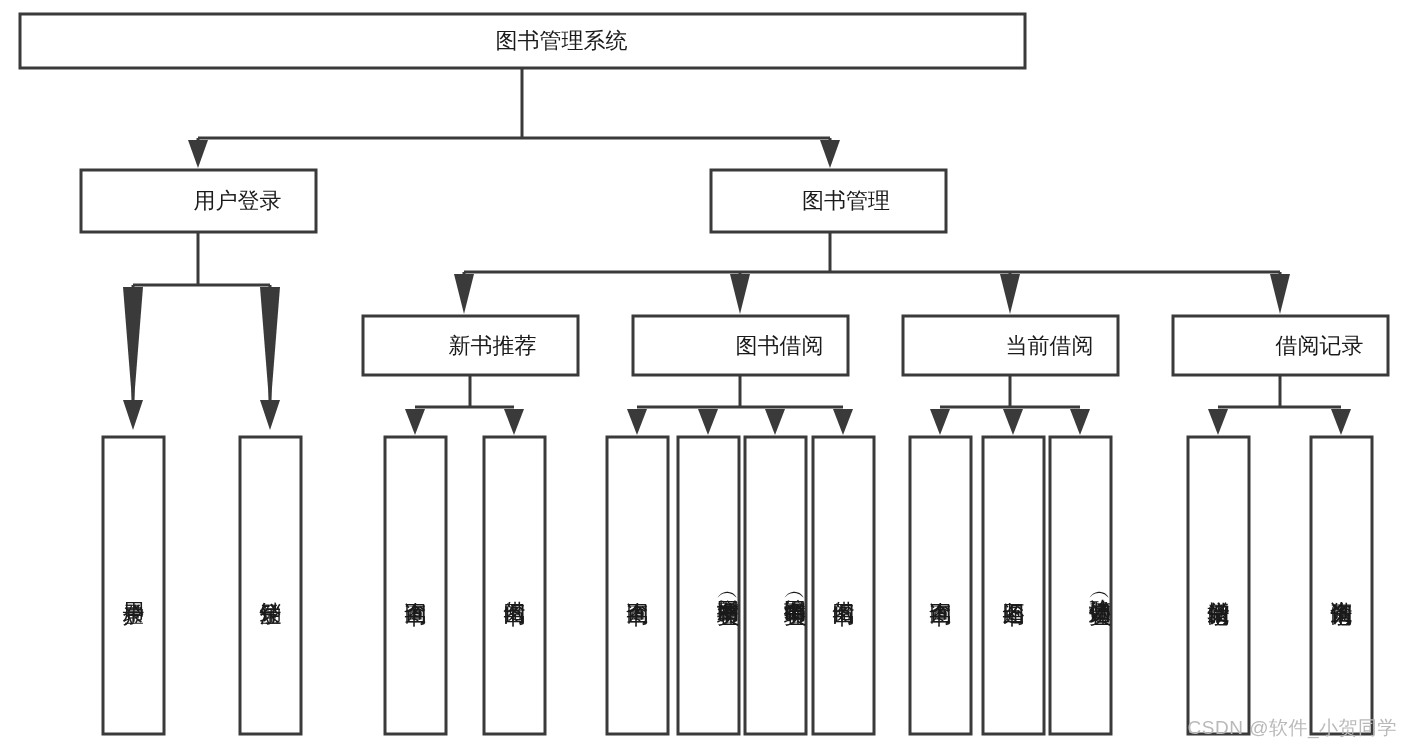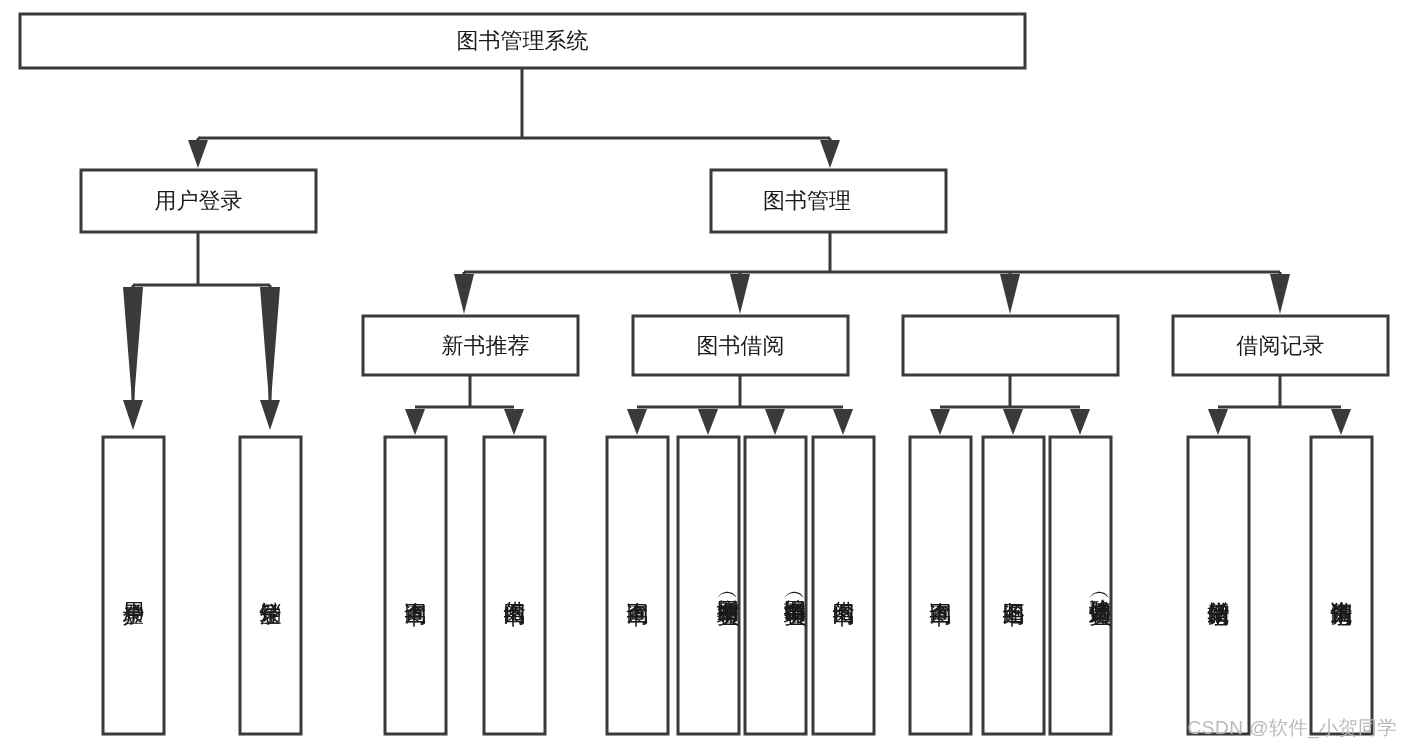--- a/index.html
+++ b/index.html
@@ -61,20 +61,21 @@
     position: absolute;
     font-family: "Liberation Sans", sans-serif;
     font-size: 22px;
     color: #1a1a1a;
     display: flex;
     align-items: center;
     justify-content: center;
     text-align: center;
     pointer-events: none;
     white-space: nowrap;
+    padding-left: 39px;
   }
   #watermark {
     position: absolute;
     right: 8px;
     bottom: 6px;
     font-family: "Liberation Sans", sans-serif;
     font-size: 19px;
     color: #b9b9b9;
     letter-spacing: 0.5px;
     white-space: nowrap;
@@ -174,22 +175,23 @@
     <rect class="node-rect" x="1050" y="437" width="61" height="297"></rect>
     <rect class="node-rect" x="1188" y="437" width="61" height="297"></rect>
     <rect class="node-rect" x="1311" y="437" width="61" height="297"></rect>
   </svg>
 
   <div class="htext" style="left:20px; top:14px; width:1005px; height:54px;">图书管理系统</div>
 
   <div class="htext" style="left:81px; top:170px; width:235px; height:62px;">用户登录</div>
   <div class="htext" style="left:711px; top:170px; width:192px; height:62px;">图书管理</div>
 
-  <div class="htext" style="left:378px; top:316px; width:215px; height:59px;border-radius:14px;">新书推荐</div>
+  <div class="htext" style="left:346px; top:316px; width:215px; height:59px;border-radius:14px;">新书推荐</div>
   <div class="htext" style="left:633px; top:316px; width:215px; height:59px;border-radius:19px;">图书借阅</div>
+  <div class="htext" style="left:903px; top:316px; width:215px; height:59px;">当前借阅</div>
   <div class="htext" style="left:1173px; top:316px; width:215px; height:59px;">借阅记录</div>
 
   <div class="vtext" style="left:103px; top:437px; width:61px; height:297px;">用户登录</div>
   <div class="vtext" style="left:240px; top:437px; width:61px; height:297px;">注销登录</div>
   <div class="vtext" style="left:385px; top:437px; width:61px; height:297px;">查询图书</div>
   <div class="vtext" style="left:484px; top:437px; width:61px; height:297px;">借阅图书</div>
   <div class="vtext" style="left:607px; top:437px; width:61px; height:297px;">查询图书</div>
   <div class="vtext" style="left:678px; top:437px; width:61px; height:297px; align-items:flex-start;">新增图书（管理员）</div>
   <div class="vtext" style="left:745px; top:437px; width:61px; height:297px; align-items:flex-start;">编辑图书（管理员）</div>
   <div class="vtext" style="left:813px; top:437px; width:61px; height:297px;">借阅图书</div>

